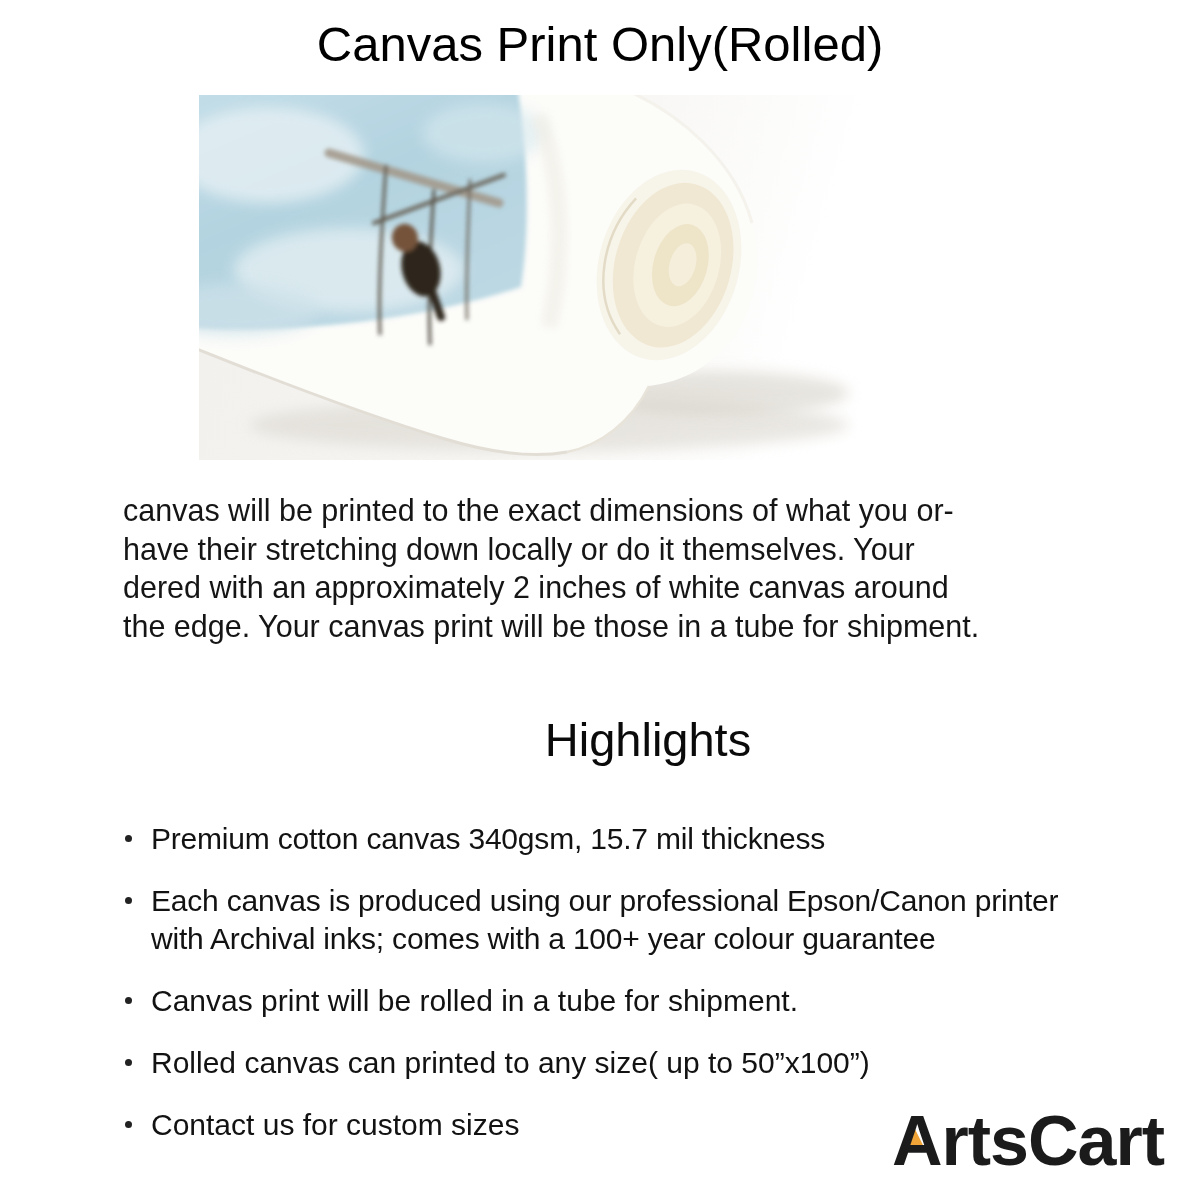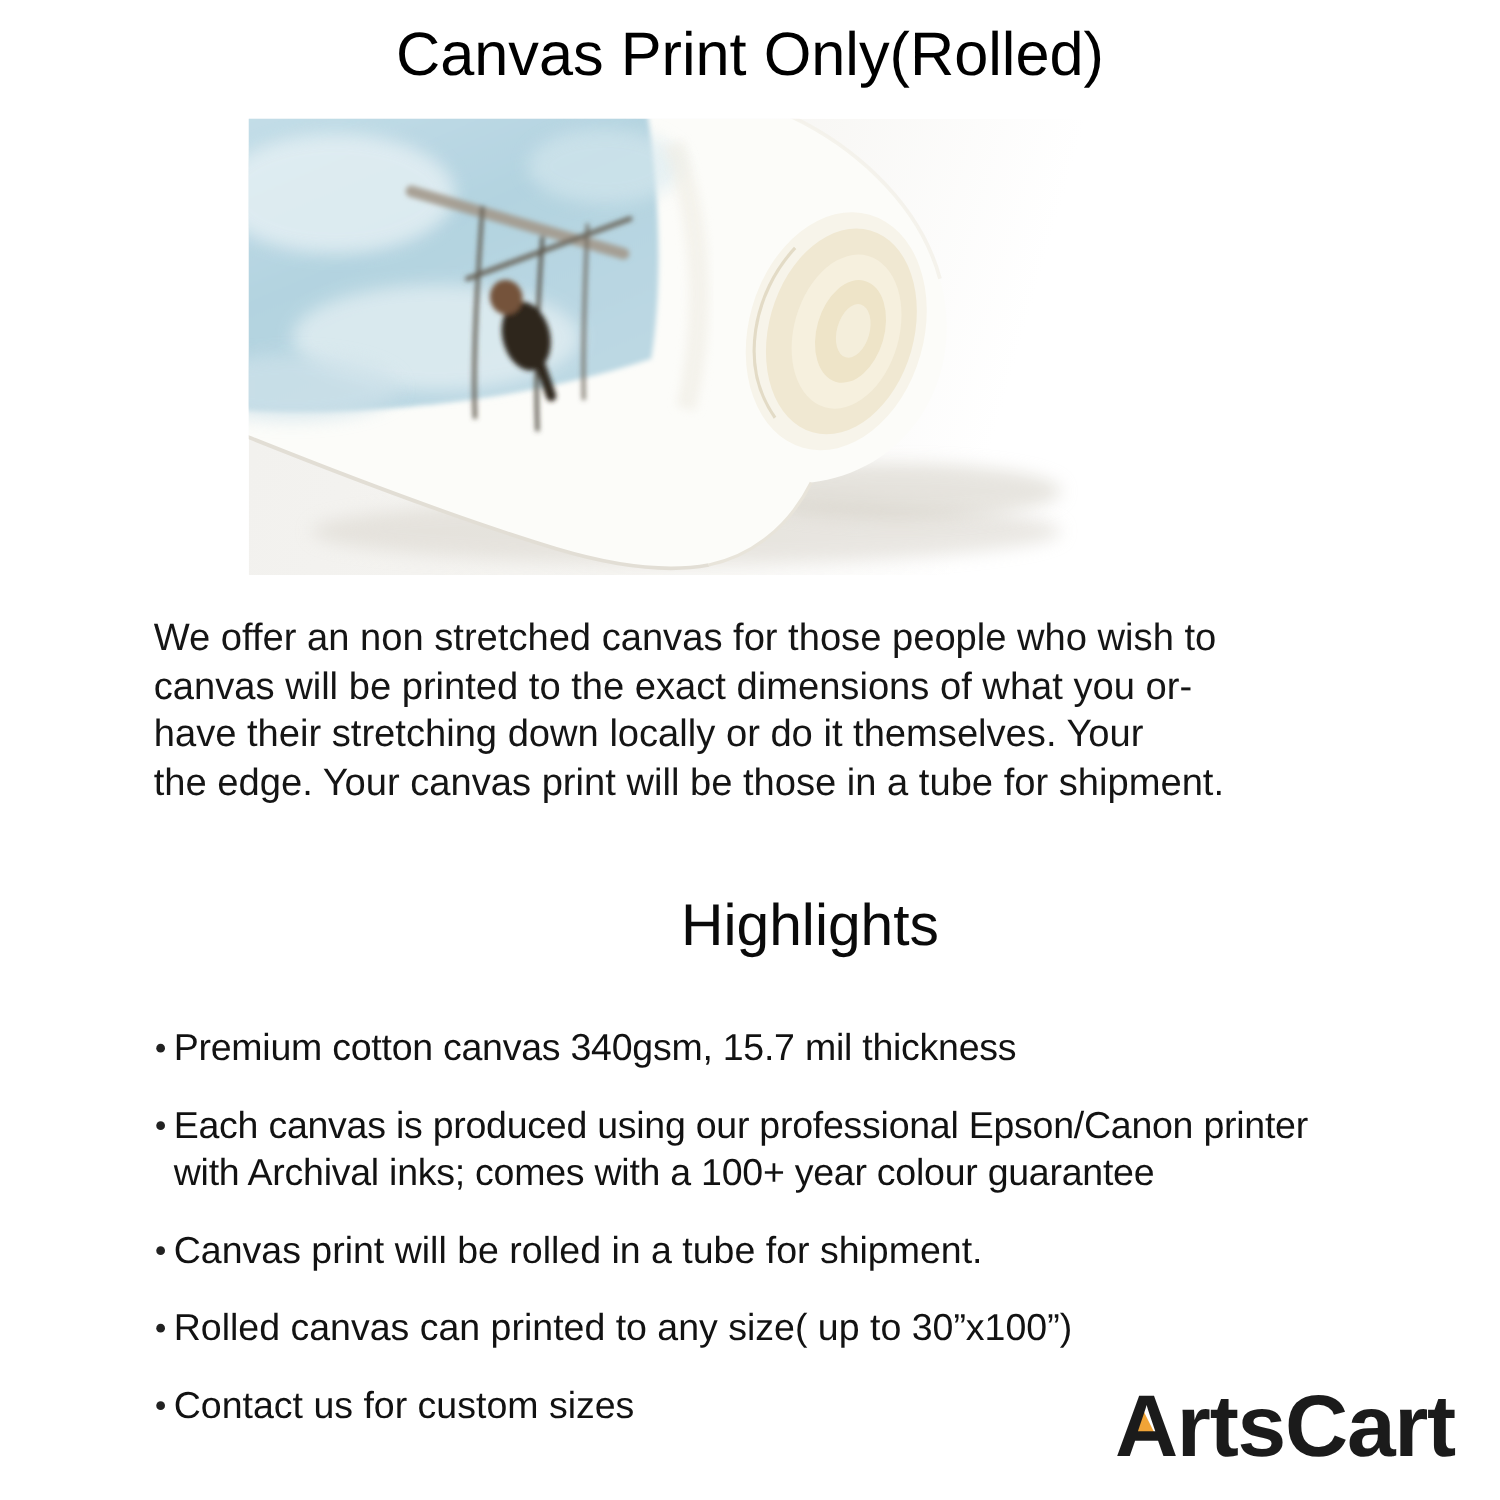--- a/index.html
+++ b/index.html
@@ -34,21 +34,21 @@
   .highlights-title {
     position: absolute; top: 712px; left: 0; width: 100%;
     text-align: center; font-size: 47px; font-weight: 400; color: #0a0a0a; margin-left: 48px;
   }
 
   .bullets {
     position: absolute; top: 820px; left: 125px; width: 1010px;
     list-style: none;
   }
   .bullets li {
-    display: flex; align-items: flex-start; gap: 7px;
+    display: flex; align-items: flex-start; gap: 19px;
     margin-bottom: 24px;
     font-size: 30px; line-height: 38px; color: #121212;
   }
   .bullets .dot {
     flex: 0 0 auto;
     width: 7px; height: 7px; border-radius: 50%;
     background: #222222; margin-top: 15px;
   }
   .b-text { white-space: pre-line; }
   .bullets li.hum .b-text { letter-spacing: -0.2px; }
@@ -145,23 +145,23 @@
         <path d="M 420 115 C 398 158 402 218 442 250" stroke="#ddd5bd" stroke-width="2.5" fill="none" opacity="0.8"></path>
       </g>
 
       <path d="M -12 250 C 70 283 160 318 246 344 C 286 356 330 364 368 357" stroke="#e2ded5" stroke-width="3" fill="none"></path>
       <path d="M 368 357 C 402 350 432 327 450 291" stroke="#e8e4da" stroke-width="2.5" fill="none"></path>
       <path d="M 415 -10 C 482 16 537 68 553 128" stroke="#f3f0e8" stroke-width="3" fill="none" opacity="0.8"></path>
     </svg>
   </div>
 
   <div class="desc">
-    <div>We offer an non stretched canvas for those people who wish to</div>
     <div>canvas will be printed to the exact dimensions of what you or-</div>
     <div>have their stretching down locally or do it themselves. Your</div>
+    <div>dered with an approximately 2 inches of white canvas around</div>
     <div>the edge. Your canvas print will be those in a tube for shipment.</div>
   </div>
 
   <h2 class="highlights-title">Highlights</h2>
 
   <ul class="bullets">
     <li class="hum">
       <span class="dot"></span>
       <span class="b-text">Premium cotton canvas 340gsm, 15.7 mil thickness</span>
     </li>
@@ -169,21 +169,21 @@
       <span class="dot"></span>
       <span class="b-text">Each canvas is produced using our professional Epson/Canon printer
 with Archival inks; comes with a 100+ year colour guarantee</span>
     </li>
     <li class="ari">
       <span class="dot"></span>
       <span class="b-text">Canvas print will be rolled in a tube for shipment.</span>
     </li>
     <li class="ari">
       <span class="dot"></span>
-      <span class="b-text">Rolled canvas can printed to any size( up to 30”x100”)</span>
+      <span class="b-text">Rolled canvas can printed to any size( up to 50”x100”)</span>
     </li>
     <li class="ari">
       <span class="dot"></span>
       <span class="b-text">Contact us for custom sizes</span>
     </li>
   </ul>
 
   <div class="logo">
     <span class="logo-a-wrap"><span class="logo-tri"></span><span class="logo-a">A</span></span><span class="logo-rest">rtsCart</span>
   </div>

